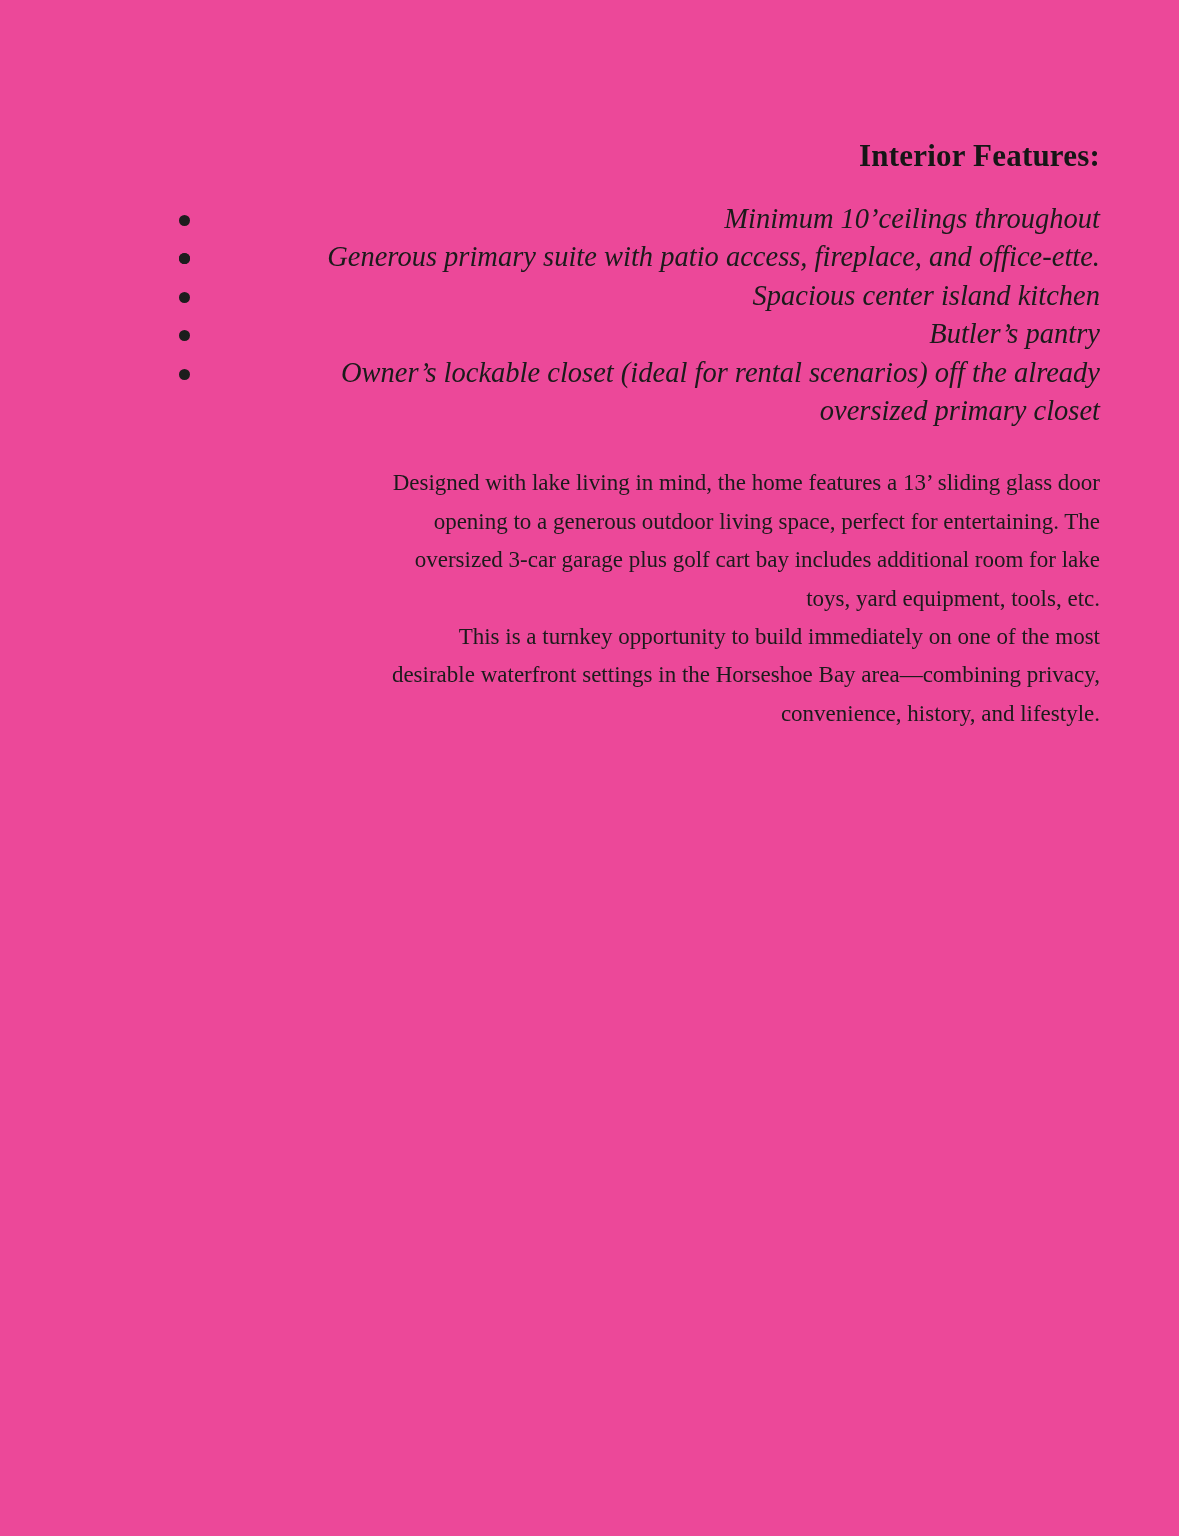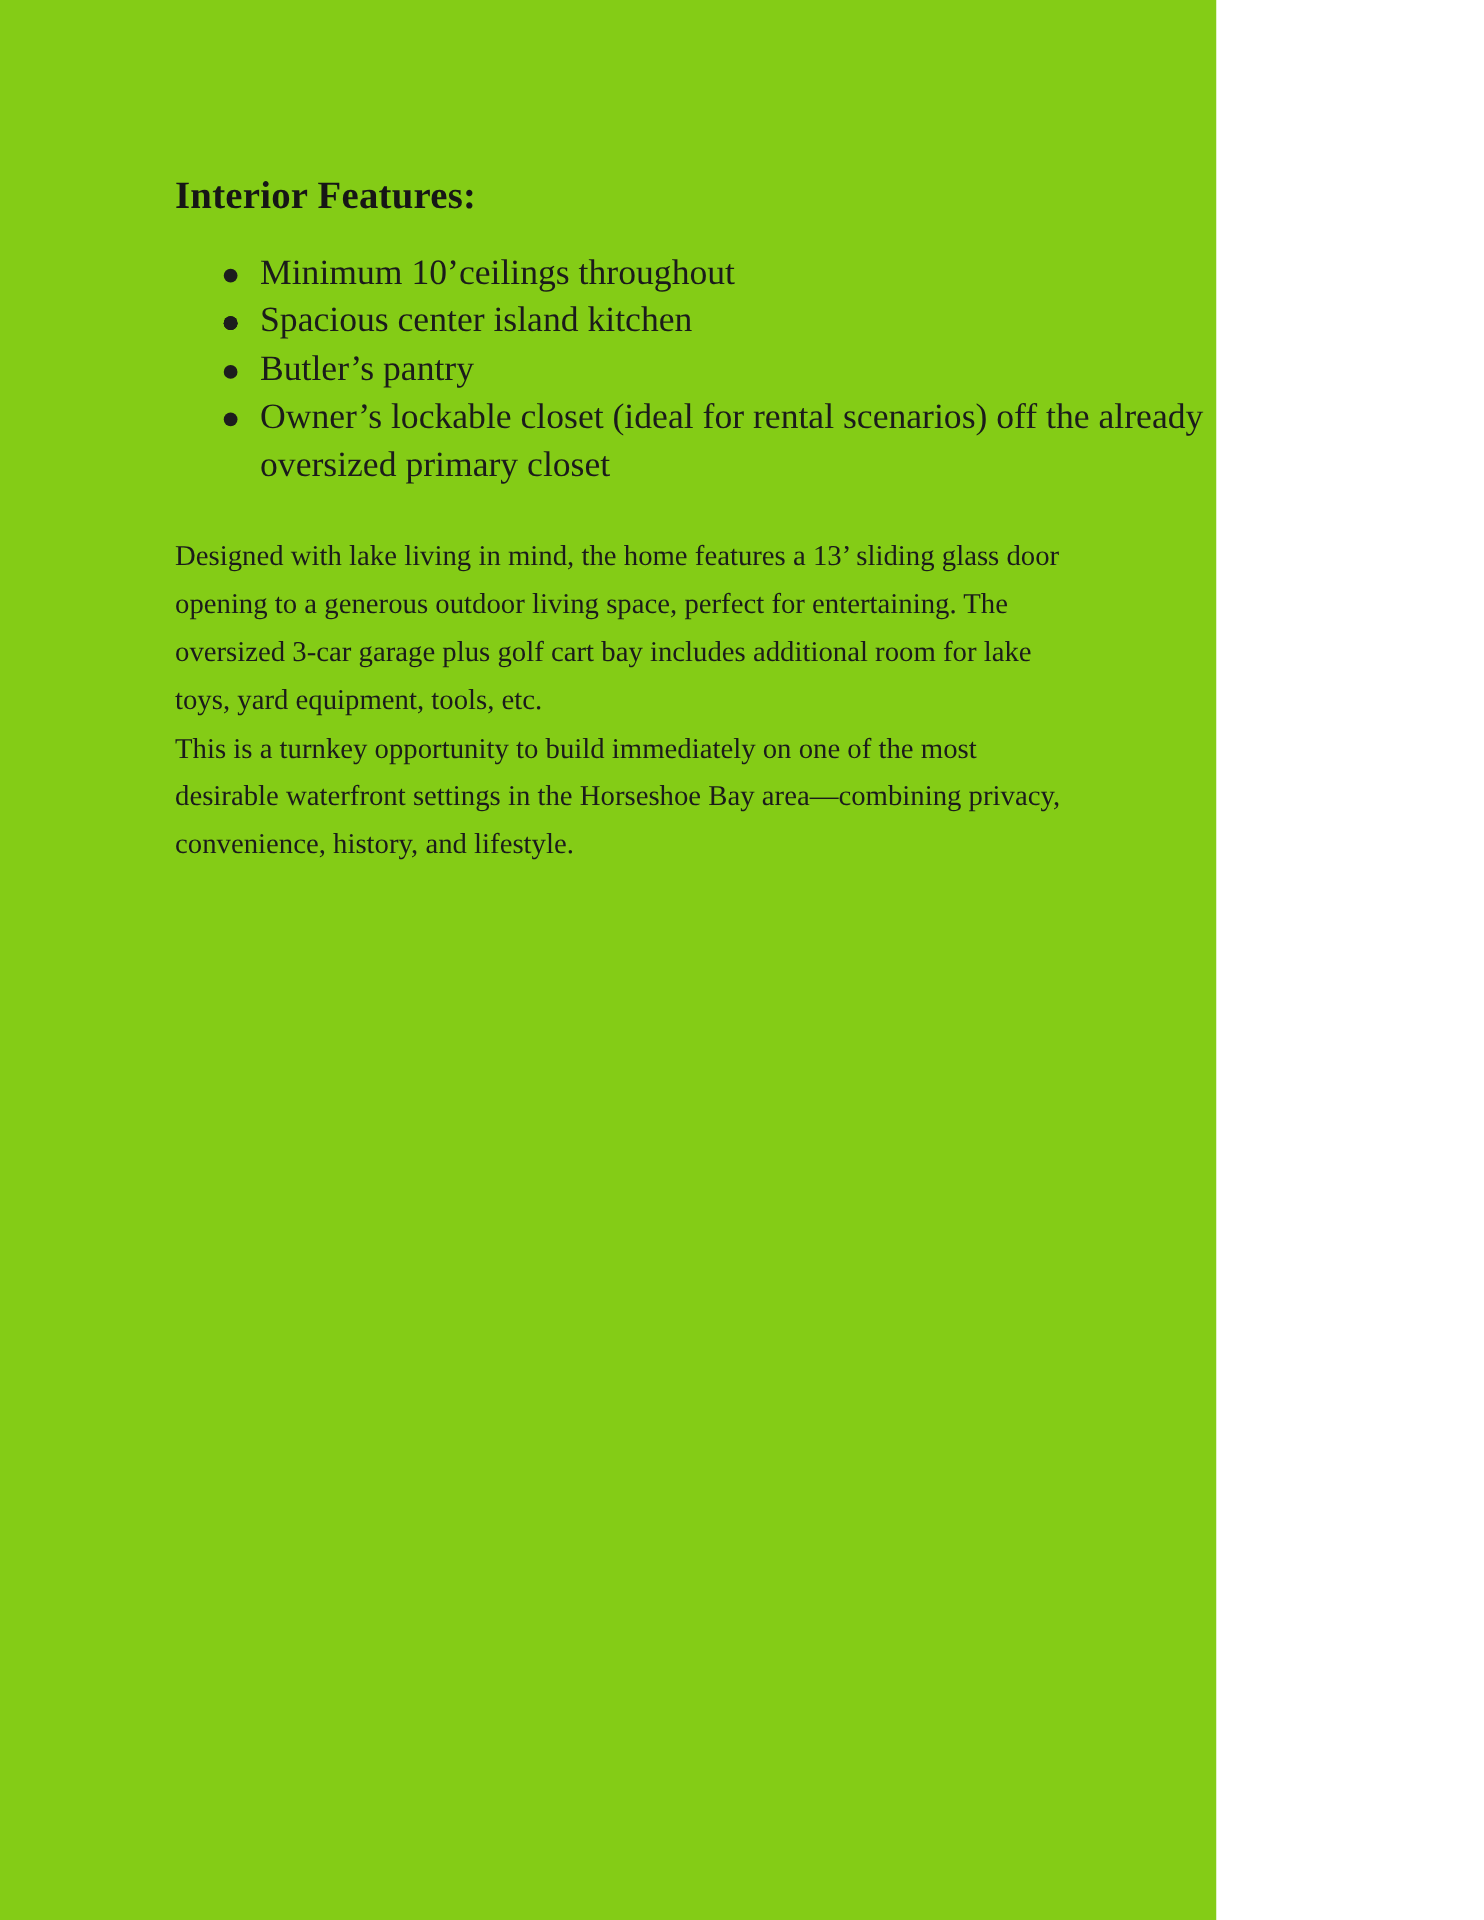--- a/index.html
+++ b/index.html
@@ -8,24 +8,25 @@
   }
   body {
     width: 1187px;
     height: 1536px;
     background: #ffffff;
     font-family: "Liberation Serif", "DejaVu Serif", serif;
     color: #1b1b1b;
   }
   .page {
     position: relative;
-    width: 973px;
+    width: 1179px;
     height: 1536px;
-    background: #84cc16;
+    background: #ec4899;
     overflow: hidden;
+    text-align: right;
   }
   .content {
     position: absolute;
     left: 140px;
     top: 137px;
     width: 960px;
   }
   .heading {
     margin: 0 0 25px 0;
     font-size: 31px;
@@ -37,20 +38,21 @@
   .features {
     list-style: none;
     margin: 0;
     padding: 0;
     font-size: 28.5px;
     line-height: 38.4px;
   }
   .features li {
     position: relative;
     padding-left: 68px;
+    font-style: italic;
   }
   .dot {
     position: absolute;
     left: 39px;
     top: 15px;
     width: 11px;
     height: 11px;
     border-radius: 50%;
     background: #1d1d1d;
   }
@@ -70,21 +72,21 @@
 <body>
 
 <div class="page">
   <div class="content">
 
     <h1 class="heading">Interior Features:</h1>
 
     <ul class="features">
       <li><span class="dot"></span><span class="li-text">Minimum 10’ceilings throughout</span></li>
       <li><span class="dot"></span></li>
-      <li><span class="dot"></span></li>
+      <li><span class="dot"></span><span class="li-text">Generous primary suite with patio access, fireplace, and office-ette.</span></li>
       <li><span class="dot"></span><span class="li-text">Spacious center island kitchen</span></li>
       <li><span class="dot"></span><span class="li-text">Butler’s pantry</span></li>
       <li><span class="dot"></span><span class="li-text">Owner’s lockable closet (ideal for rental scenarios) off the already
 oversized primary closet</span></li>
     </ul>
 
     <p class="para para-1">Designed with lake living in mind, the home features a 13’ sliding glass door
 opening to a generous outdoor living space, perfect for entertaining. The
 oversized 3-car garage plus golf cart bay includes additional room for lake
 toys, yard equipment, tools, etc.</p>

